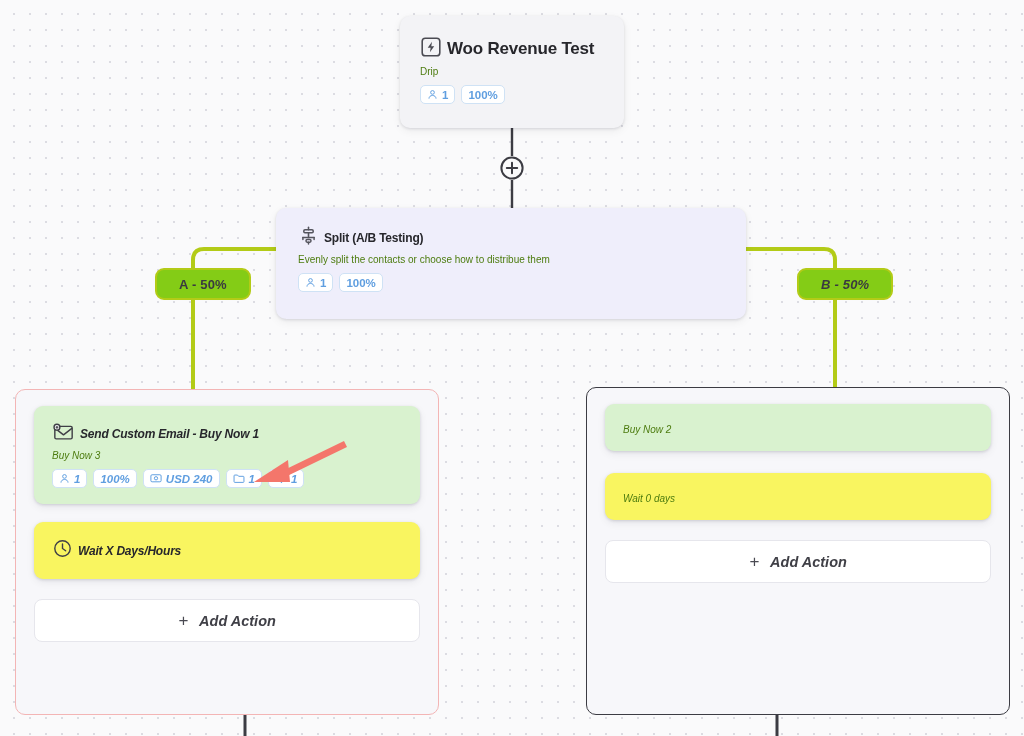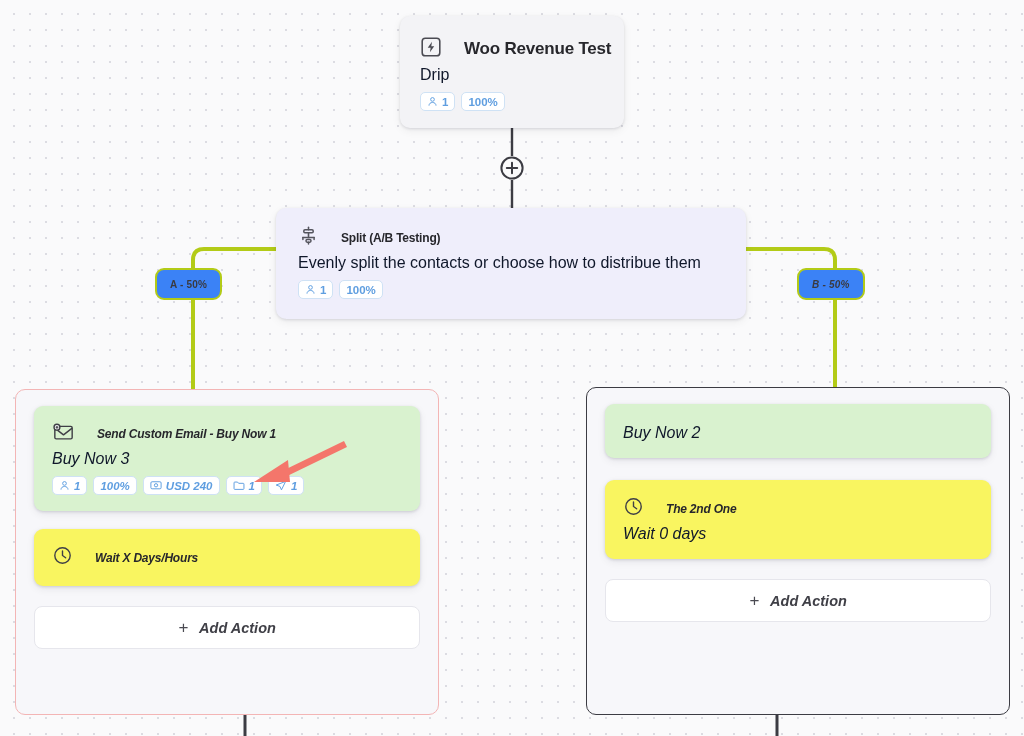--- a/index.html
+++ b/index.html
@@ -20,27 +20,27 @@
 
   
   .edges { position: absolute; inset: 0; width: 1024px; height: 736px; }
 
   
   .node-card {
     position: absolute;
     border-radius: 10px;
     box-shadow: 0 1px 3px rgba(20,20,40,.13), 0 3px 10px rgba(20,20,40,.06);
   }
-  .node-head { display: flex; align-items: center; gap: 22px; }
+  .node-head { display: flex; align-items: center; gap: 5px; }
   .node-title {
     font-size: 12px; font-weight: bold; color: #27272c; letter-spacing: -.2px;
     white-space: nowrap;
   }
   .node-sub {
-    font-size: 16px; color: #0f172a; margin-top: 4px; white-space: nowrap;
+    font-size: 10px; color: #4d7c0f; margin-top: 4px; white-space: nowrap;
   }
   .ico { flex: 0 0 auto; display: block; }
 
   
   .badges { display: flex; gap: 6px; margin-top: 8px; flex-wrap: nowrap; }
   .badge {
     display: inline-flex; align-items: center; gap: 4px;
     height: 19px; padding: 0 6px;
     border: 1px solid #cfe2f5;
     border-radius: 5px;
@@ -62,26 +62,26 @@
   
   #split {
     left: 276px; top: 208px; width: 470px; height: 111px;
     background: #efeefb;
     padding: 17px 22px 0 22px;
   }
 
   
   .branch-pill {
     position: absolute;
-    height: 32px; padding: 0 13px;
+    height: 32px; padding: 0 22px;
     display: flex; align-items: center; justify-content: center;
-    background: #3b82f6;
+    background: #84cc16;
     border: 2px solid #b3cb17;
     border-radius: 9px;
-    font-size: 10px; font-weight: bold; color: #3a3a40;
+    font-size: 13px; font-weight: bold; color: #3a3a40;
     letter-spacing: .2px;
   }
   #pill-a { left: 155px; top: 268px; }
   #pill-b { left: 797px; top: 268px; font-style: italic; }
 
   
   .branch-box {
     position: absolute;
     background: #f7f7fa;
     border-radius: 10px;
@@ -293,29 +293,20 @@
   </div>
 
   <div class="branch-box" id="branch-b">
     <div class="inner">
 
       <div class="inner-card card-green">
         <div class="node-sub">Buy Now 2</div>
       </div>
 
       <div class="inner-card card-yellow gap-20">
-        <div class="node-head">
-          <span class="ico">
-            <svg width="21" height="21" viewBox="0 0 24 24" fill="none" stroke="#3f3f46" stroke-width="1.6" stroke-linecap="round">
-              <circle cx="12" cy="12" r="8.8"></circle>
-              <path d="M12 6.8 V12 L15.6 14.6"></path>
-            </svg>
-          </span>
-          <span class="node-title">The 2nd One</span>
-        </div>
         <div class="node-sub">Wait 0 days</div>
       </div>
 
       <div class="add-action">
         <span class="add-plus">+</span>
         <span>Add Action</span>
       </div>
     </div>
   </div>
 

